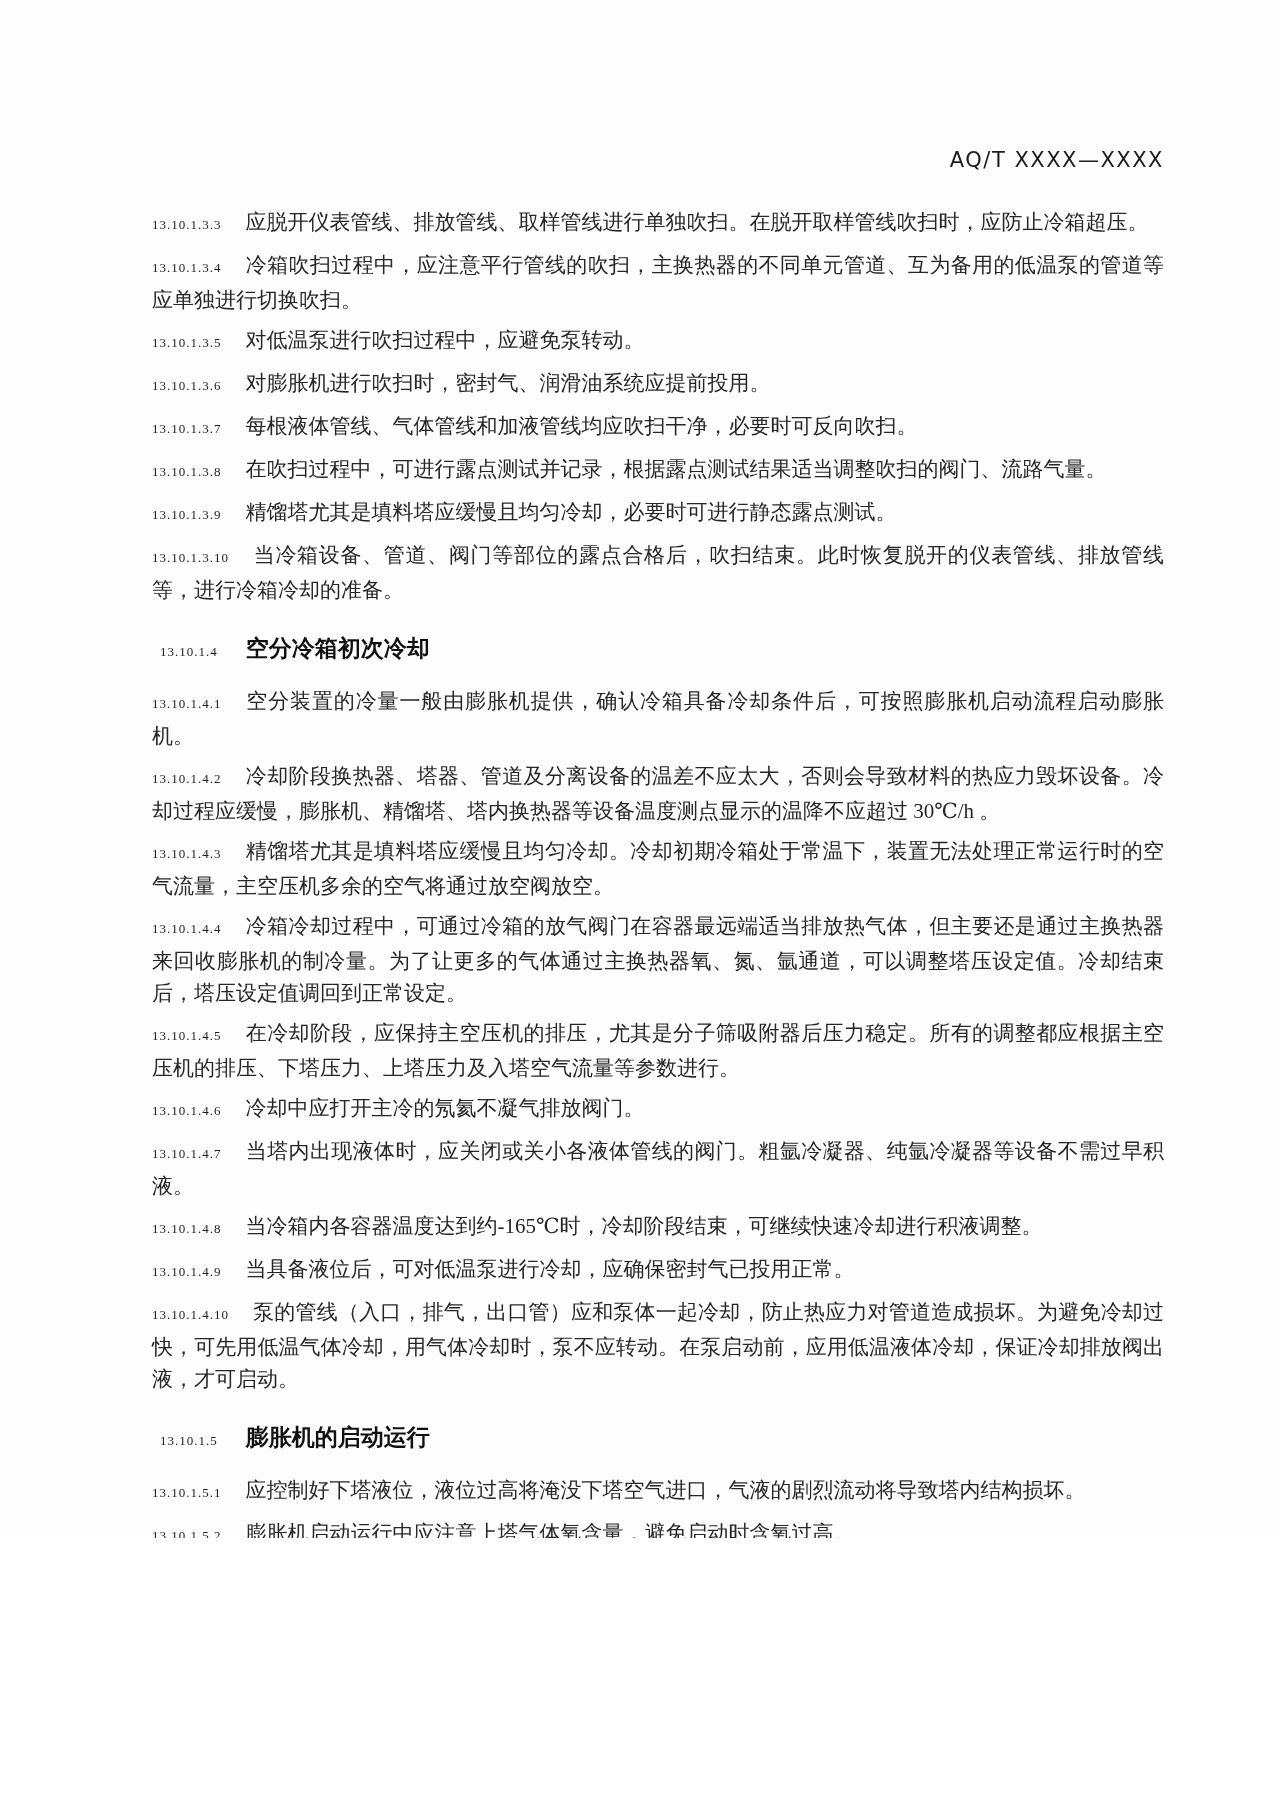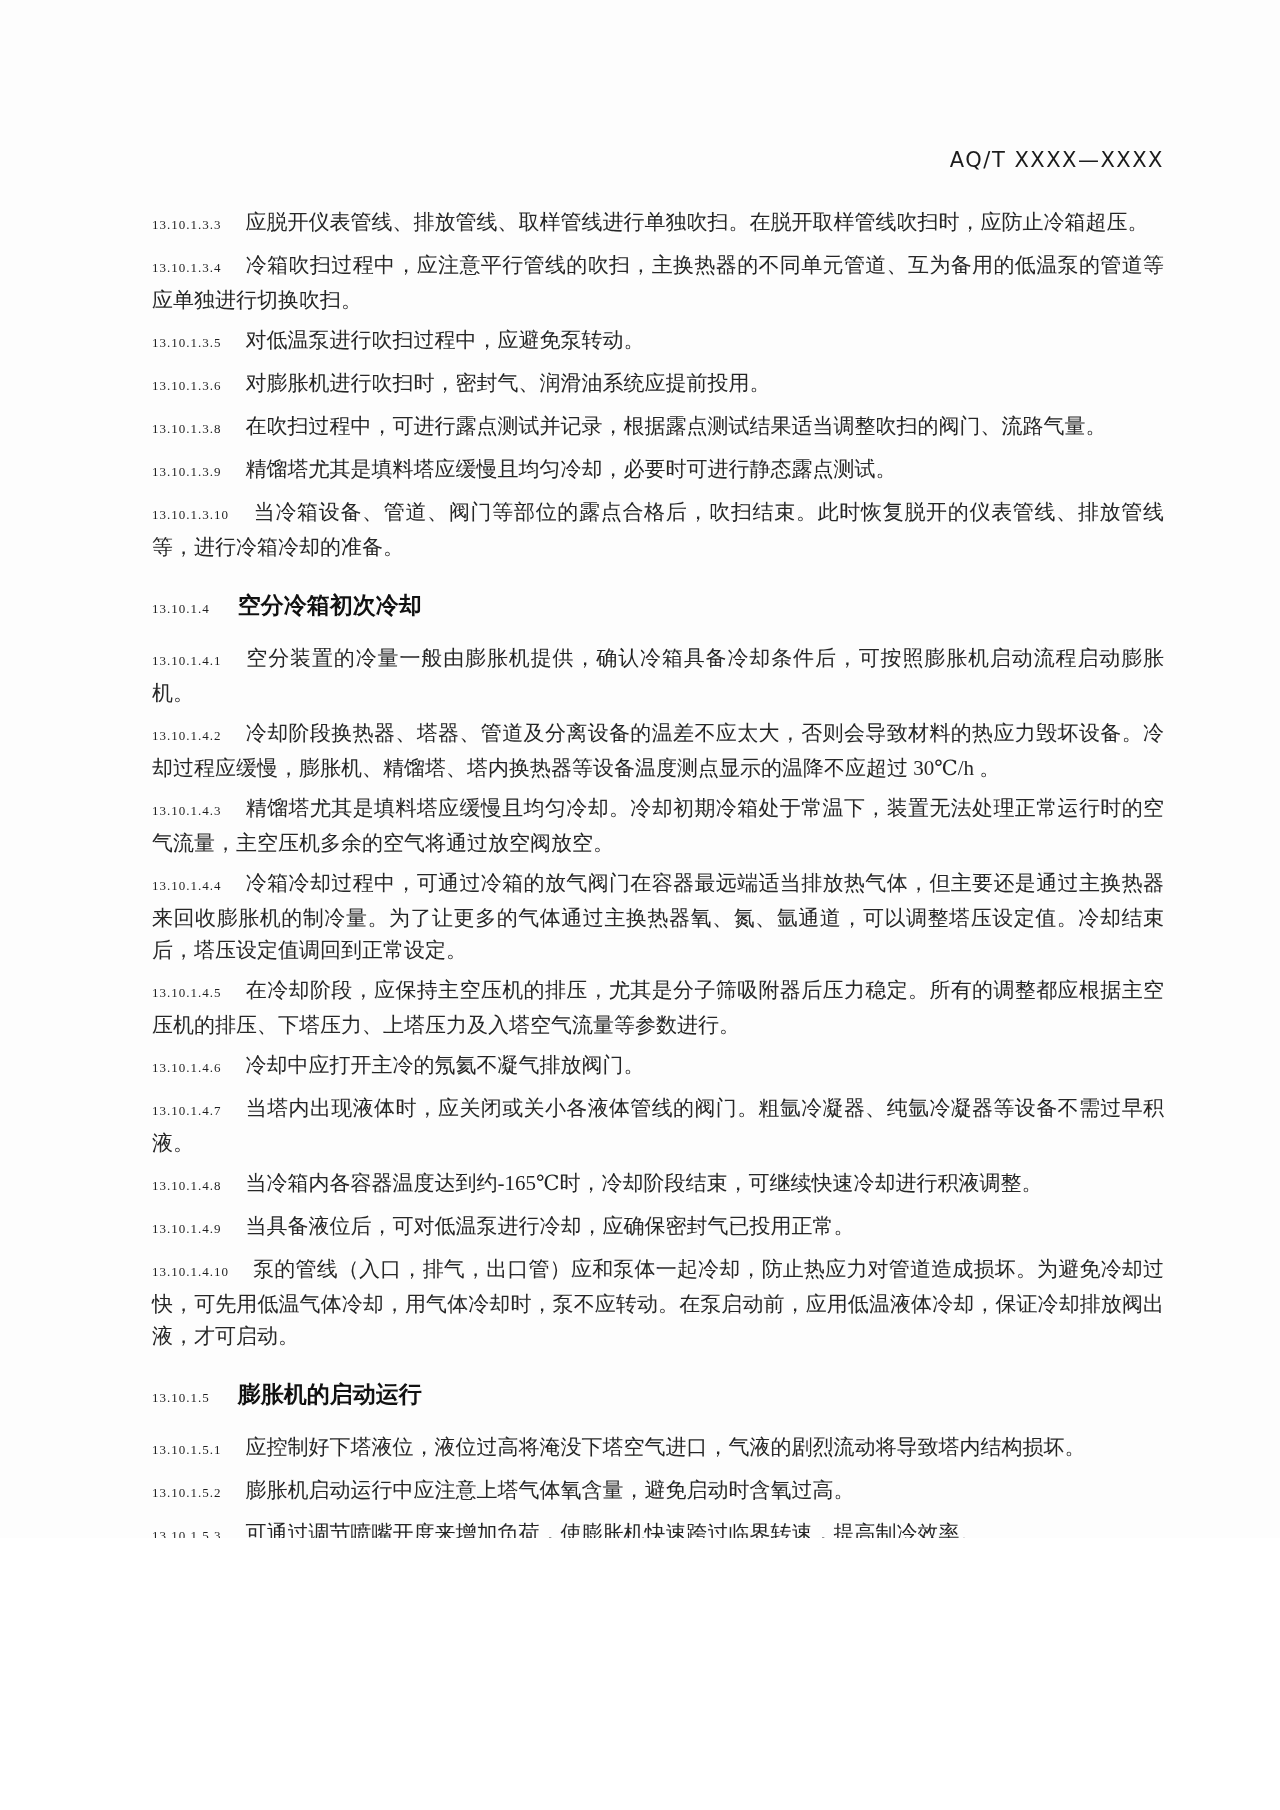--- a/index.html
+++ b/index.html
@@ -38,20 +38,21 @@
     letter-spacing:1px;
     padding-right:24px;
     white-space:nowrap;
     color:#1e1e1e;
   }
   .clause.heading{
     margin:26px 0 17px 0;
   }
   .clause.heading .num{
     padding-right:28px;
+    margin-left:8px;
   }
   .clause.heading .txt{
     font-family:"Liberation Sans","DejaVu Sans",sans-serif;
     font-weight:700;
     font-size:23px;
     color:#111;
   }
   .page-number{
     position:absolute;
     top:1660px;
@@ -84,20 +85,21 @@
 
 <div class="page">
 
   <div class="std-code">AQ/T XXXX—XXXX</div>
 
   <main class="content">
       <p class="clause"><span class="num">13.10.1.3.3</span><span class="txt">应脱开仪表管线、排放管线、取样管线进行单独吹扫。在脱开取样管线吹扫时，应防止冷箱超压。</span></p>
       <p class="clause"><span class="num">13.10.1.3.4</span><span class="txt">冷箱吹扫过程中，应注意平行管线的吹扫，主换热器的不同单元管道、互为备用的低温泵的管道等应单独进行切换吹扫。</span></p>
       <p class="clause"><span class="num">13.10.1.3.5</span><span class="txt">对低温泵进行吹扫过程中，应避免泵转动。</span></p>
       <p class="clause"><span class="num">13.10.1.3.6</span><span class="txt">对膨胀机进行吹扫时，密封气、润滑油系统应提前投用。</span></p>
+      <p class="clause"><span class="num">13.10.1.3.7</span><span class="txt">每根液体管线、气体管线和加液管线均应吹扫干净，必要时可反向吹扫。</span></p>
       <p class="clause"><span class="num">13.10.1.3.8</span><span class="txt">在吹扫过程中，可进行露点测试并记录，根据露点测试结果适当调整吹扫的阀门、流路气量。</span></p>
       <p class="clause"><span class="num">13.10.1.3.9</span><span class="txt">精馏塔尤其是填料塔应缓慢且均匀冷却，必要时可进行静态露点测试。</span></p>
       <p class="clause"><span class="num">13.10.1.3.10</span><span class="txt">当冷箱设备、管道、阀门等部位的露点合格后，吹扫结束。此时恢复脱开的仪表管线、排放管线等，进行冷箱冷却的准备。</span></p>
       <p class="clause heading"><span class="num">13.10.1.4</span><span class="txt">空分冷箱初次冷却</span></p>
       <p class="clause"><span class="num">13.10.1.4.1</span><span class="txt">空分装置的冷量一般由膨胀机提供，确认冷箱具备冷却条件后，可按照膨胀机启动流程启动膨胀机。</span></p>
       <p class="clause"><span class="num">13.10.1.4.2</span><span class="txt">冷却阶段换热器、塔器、管道及分离设备的温差不应太大，否则会导致材料的热应力毁坏设备。冷却过程应缓慢，膨胀机、精馏塔、塔内换热器等设备温度测点显示的温降不应超过 30℃/h 。</span></p>
       <p class="clause"><span class="num">13.10.1.4.3</span><span class="txt">精馏塔尤其是填料塔应缓慢且均匀冷却。冷却初期冷箱处于常温下，装置无法处理正常运行时的空气流量，主空压机多余的空气将通过放空阀放空。</span></p>
       <p class="clause"><span class="num">13.10.1.4.4</span><span class="txt">冷箱冷却过程中，可通过冷箱的放气阀门在容器最远端适当排放热气体，但主要还是通过主换热器来回收膨胀机的制冷量。为了让更多的气体通过主换热器氧、氮、氩通道，可以调整塔压设定值。冷却结束后，塔压设定值调回到正常设定。</span></p>
       <p class="clause"><span class="num">13.10.1.4.5</span><span class="txt">在冷却阶段，应保持主空压机的排压，尤其是分子筛吸附器后压力稳定。所有的调整都应根据主空压机的排压、下塔压力、上塔压力及入塔空气流量等参数进行。</span></p>
       <p class="clause"><span class="num">13.10.1.4.6</span><span class="txt">冷却中应打开主冷的氖氦不凝气排放阀门。</span></p>

